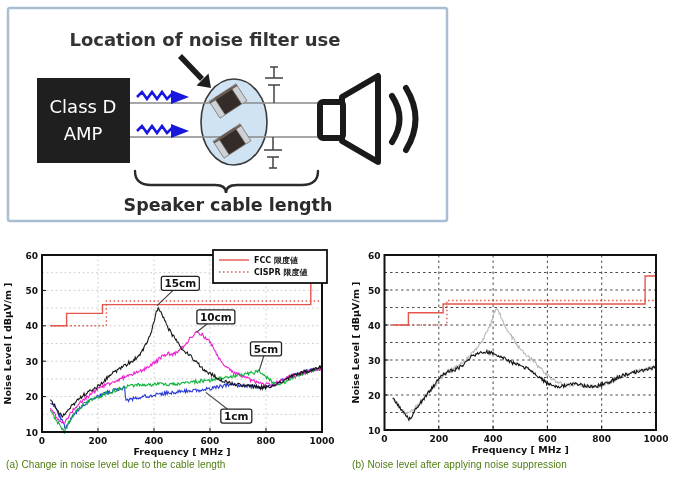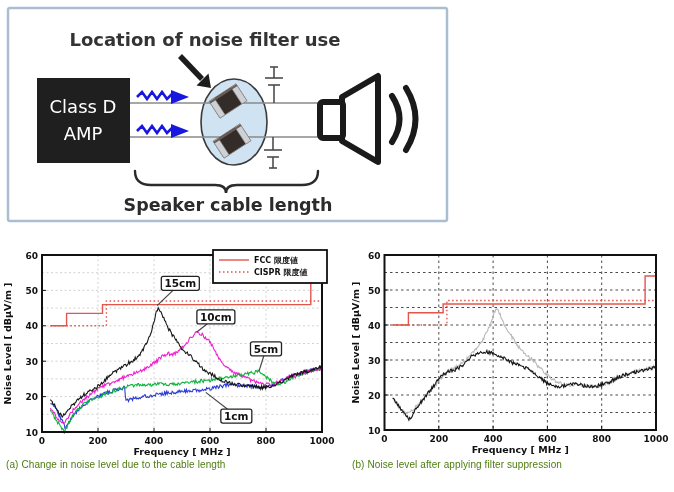--- a/index.html
+++ b/index.html
@@ -202,13 +202,13 @@
       <line x1="251.7" y1="188" x2="251.7" y2="184" stroke="#111" stroke-width="1"></line>
       <text x="251.7" y="200" text-anchor="middle" font-size="9" font-weight="600" fill="#111">800</text>
       <line x1="306" y1="188" x2="306" y2="184" stroke="#111" stroke-width="1"></line>
       <text x="306" y="200" text-anchor="middle" font-size="9" font-weight="600" fill="#111">1000</text>
       <text x="170.25" y="211" text-anchor="middle" font-size="9.5" font-weight="600" fill="#111">Frequency [ MHz ]</text>
       <text x="-100.5" y="9" transform="rotate(-90)" text-anchor="middle" font-size="9.5" font-weight="600" fill="#111">Noise Level [ dBμV/m ]</text>
     </g>
   </svg>
 
 <div class="caption" style="left:6px">(a) Change in noise level due to the cable length</div>
-<div class="caption" style="left:352px">(b) Noise level after applying filter suppression</div>
+<div class="caption" style="left:352px">(b) Noise level after applying noise suppression</div>
 
 </body></html>

